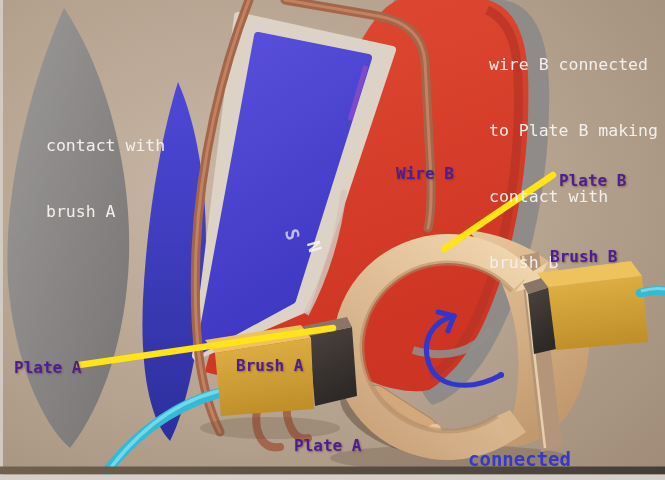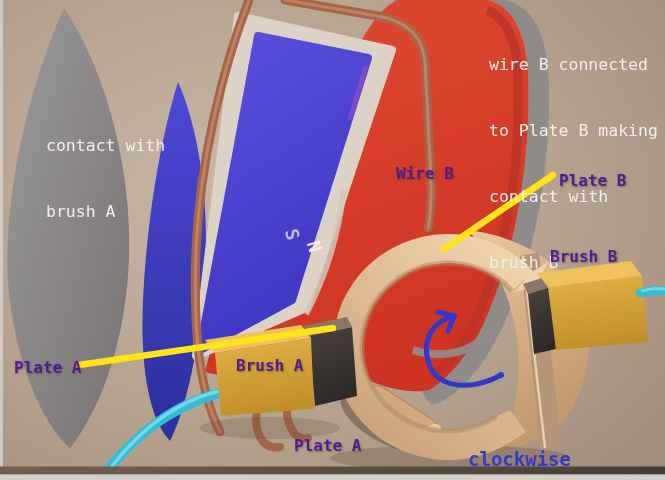--- a/index.html
+++ b/index.html
@@ -172,21 +172,21 @@
   </div>
 
   <div class="lbl" style="left:396px;top:164px;">Wire B</div>
   <div class="lbl" style="left:559px;top:157px;margin-top:14px;">Plate B</div>
   <div class="lbl" style="left:550px;top:247px;">Brush B</div>
   <div class="lbl" style="left:14px;top:358px;">Plate A</div>
   <div class="lbl" style="left:236px;top:356px;">Brush A</div>
   <div class="lbl" style="left:294px;top:436px;">Plate A</div>
 
   <div class="note blue" style="left:468px;top:402px;">
-    <div>clockwise</div>
+    <div>connected</div>
     
   </div>
 
   <span class="pole s" style="left:287px;top:224px;">S</span>
   <span class="pole n" style="left:309px;top:236px;">N</span>
 
 </div>
 </div>
 
 </body></html>

